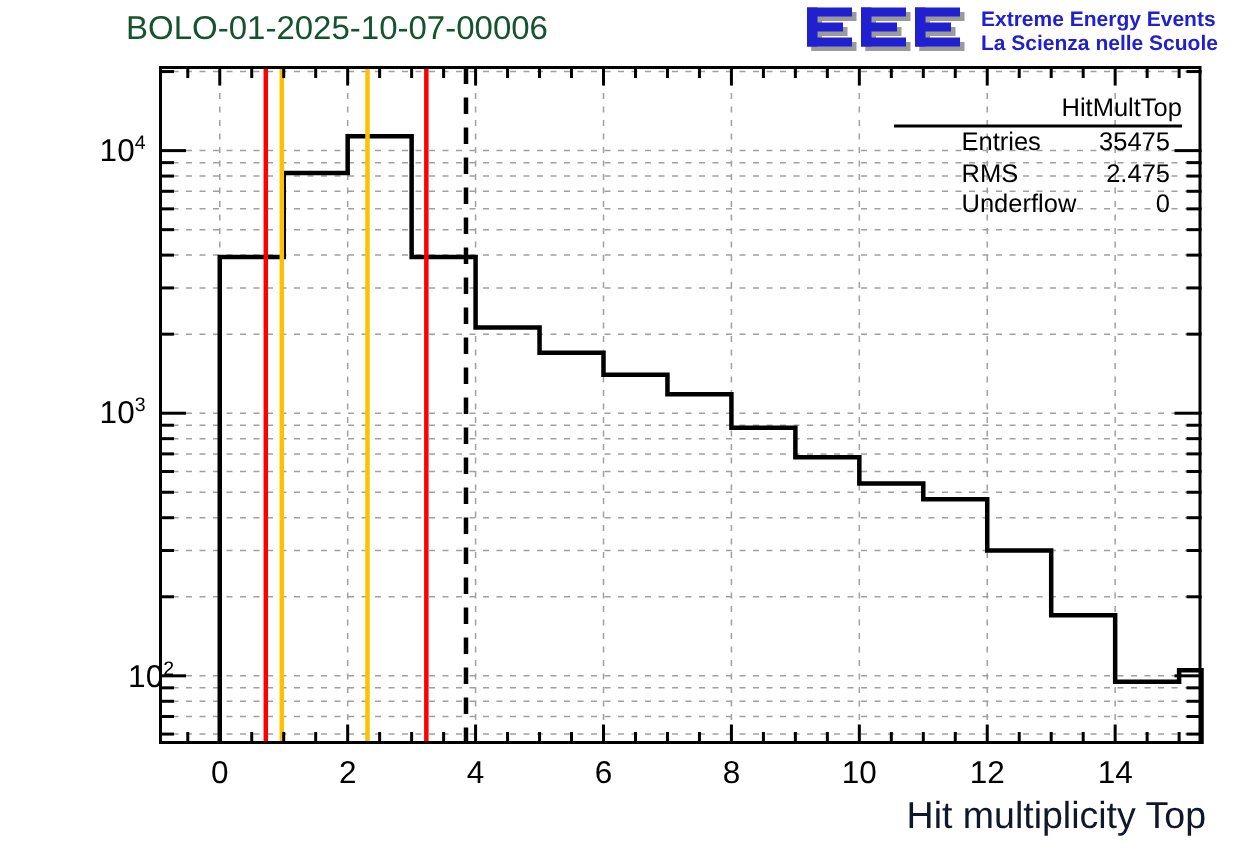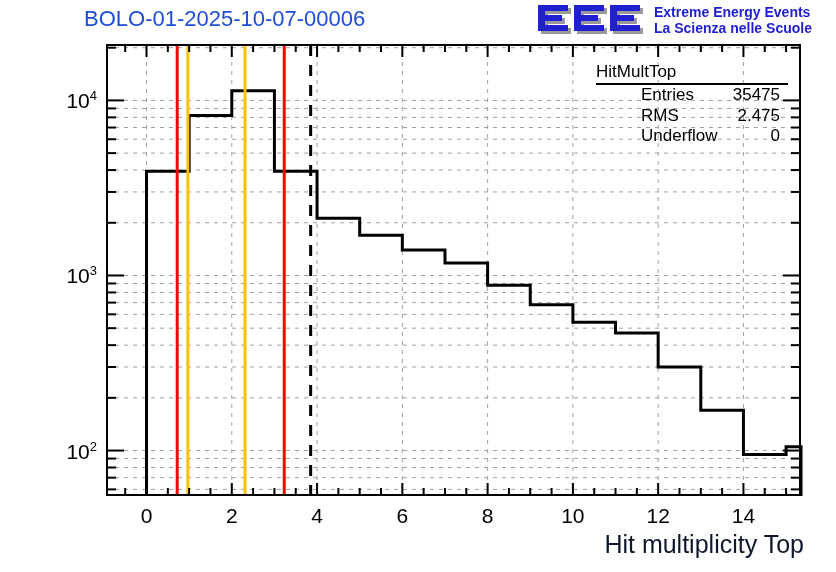--- a/index.html
+++ b/index.html
@@ -4,21 +4,21 @@
 <title>BOLO-01-2025-10-07-00006</title>
 <style>
   html,body{margin:0;padding:0;background:#ffffff;}
   body{width:836px;height:572px;overflow:hidden;
        font-family:"Liberation Sans","DejaVu Sans",sans-serif;color:#000;}
   #root{position:relative;width:836px;height:572px;background:#fff;}
 
   
   #plot-title{
     position:absolute; left:84px; top:6px;
-    font-size:22px; letter-spacing:0px; color:#1d4ed8; white-space:nowrap;
+    font-size:22px; letter-spacing:0px; color:#14532d; white-space:nowrap;
   }
 
   
   #eee-logo{ position:absolute; left:536px; top:2px; width:296px; height:38px; }
   #eee-letters{ position:absolute; left:0px; top:1px; width:112px; height:34px; }
   #eee-logo-text{ position:absolute; left:118px; top:2px; }
   #eee-logo-text div{
     color:#2020d0; font-size:14px; font-weight:bold; line-height:16px; white-space:nowrap;
   }
 
@@ -46,21 +46,21 @@
     position:absolute; right:32px; top:530px;
     font-size:25px; color:#0f172a; white-space:nowrap;
   }
 
   
   #stats-box{
     position:absolute; left:596px; top:62px; width:192px;
     background:#ffffff00; font-size:17px; color:#000;
   }
   #stats-title{
-    text-align:left; padding-bottom:1px; border-bottom:2px solid #000;
+    text-align:right; padding-bottom:1px; border-bottom:2px solid #000;
     font-size:17px;
   }
   .stats-row{ display:flex; justify-content:space-between; line-height:20.5px; }
   .stats-row .k{ padding-left:4px;margin-left:41px; }
   .stats-row .v{ padding-right:8px; }
 </style>
 </head>
 <body>
 
 <div id="root">
@@ -272,21 +272,21 @@
       <div class="xlab" style="left: 146.506px; top: 504px;">0</div>
       <div class="xlab" style="left: 231.782px; top: 504px;">2</div>
       <div class="xlab" style="left: 317.058px; top: 504px;">4</div>
       <div class="xlab" style="left: 402.334px; top: 504px;">6</div>
       <div class="xlab" style="left: 487.61px; top: 504px;">8</div>
       <div class="xlab" style="left: 572.887px; top: 504px;">10</div>
       <div class="xlab" style="left: 658.163px; top: 504px;">12</div>
       <div class="xlab" style="left: 743.439px; top: 504px;">14</div>
     </div>
   <div id="yticklabels">
-      <div class="ylab" style="top: 450.546px; right: 739px;"><span>10</span><sup>2</sup></div>
+      <div class="ylab" style="top: 450.546px; right: 720px;"><span>10</span><sup>2</sup></div>
       <div class="ylab" style="top: 275.478px; right: 739px;"><span>10</span><sup>3</sup></div>
       <div class="ylab" style="top: 100.41px; right: 739px;"><span>10</span><sup>4</sup></div>
     </div>
 
   <div id="xaxis-title">Hit multiplicity Top</div>
 
   <div id="stats-box">
     <div id="stats-title">HitMultTop</div>
     <div id="stats-rows">
         <div class="stats-row">

